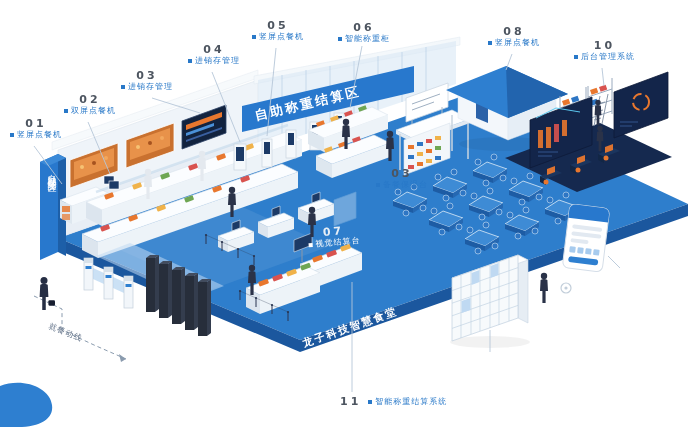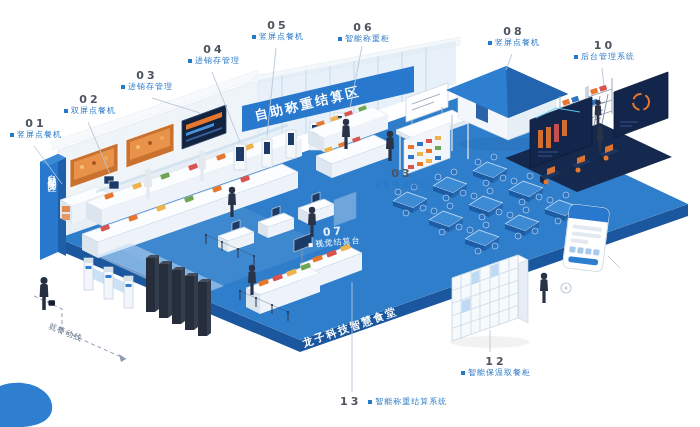--- a/index.html
+++ b/index.html
@@ -476,27 +476,20 @@
       </div>
 </div>
 <div class="callout" style="left:574px;top:40px">
   <div class="co-num">10</div>
   <div class="co-label">
         <span class="co-bullet"></span>
         <span class="co-text">后台管理系统</span>
       </div>
 </div>
 <div class="callout row" style="left:340px;top:396px">
-  <div class="co-num">13</div>
+  <div class="co-num">11</div>
   <div class="co-label">
         <span class="co-bullet"></span>
         <span class="co-text">智能称重结算系统</span>
       </div>
 </div>
-<div class="callout" style="left:461px;top:356px">
-  <div class="co-num">12</div>
-  <div class="co-label">
-        <span class="co-bullet"></span>
-        <span class="co-text">智能保温取餐柜</span>
-      </div>
-</div>
 
 </div>
 
 </body></html>

